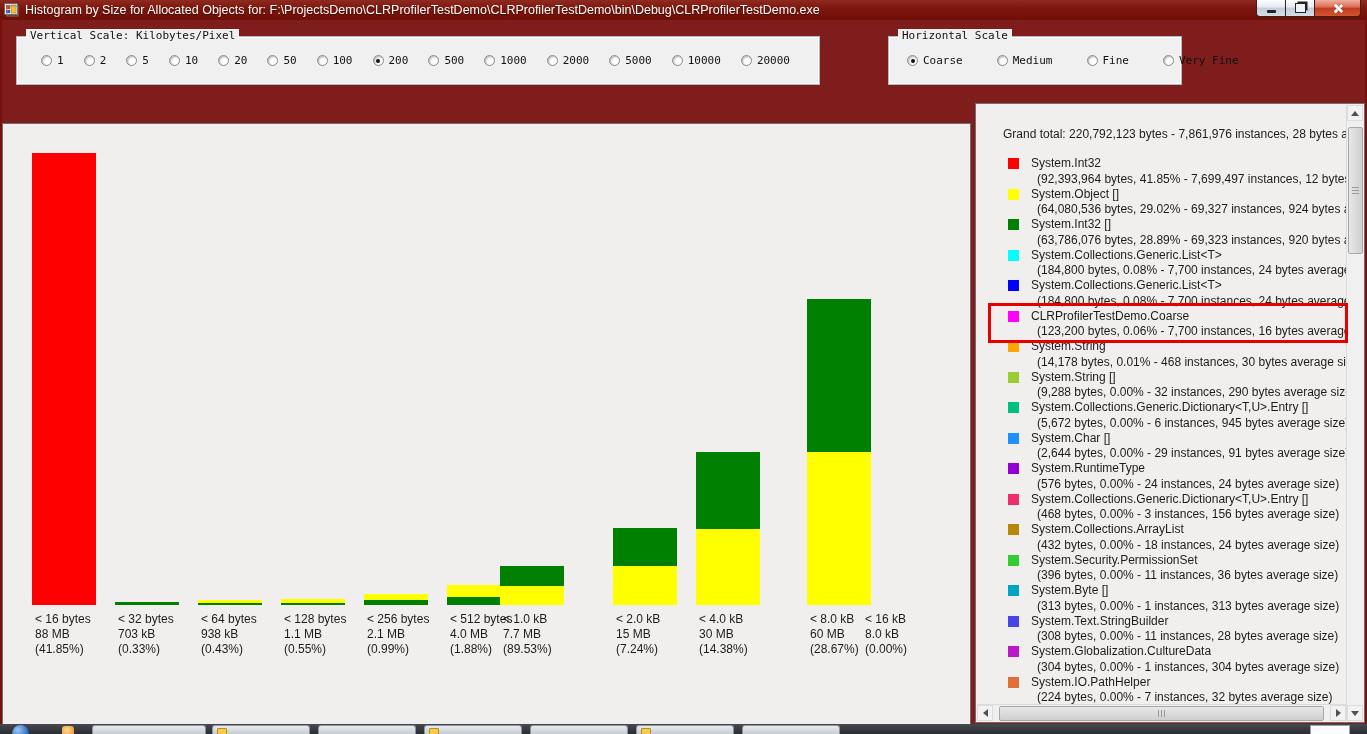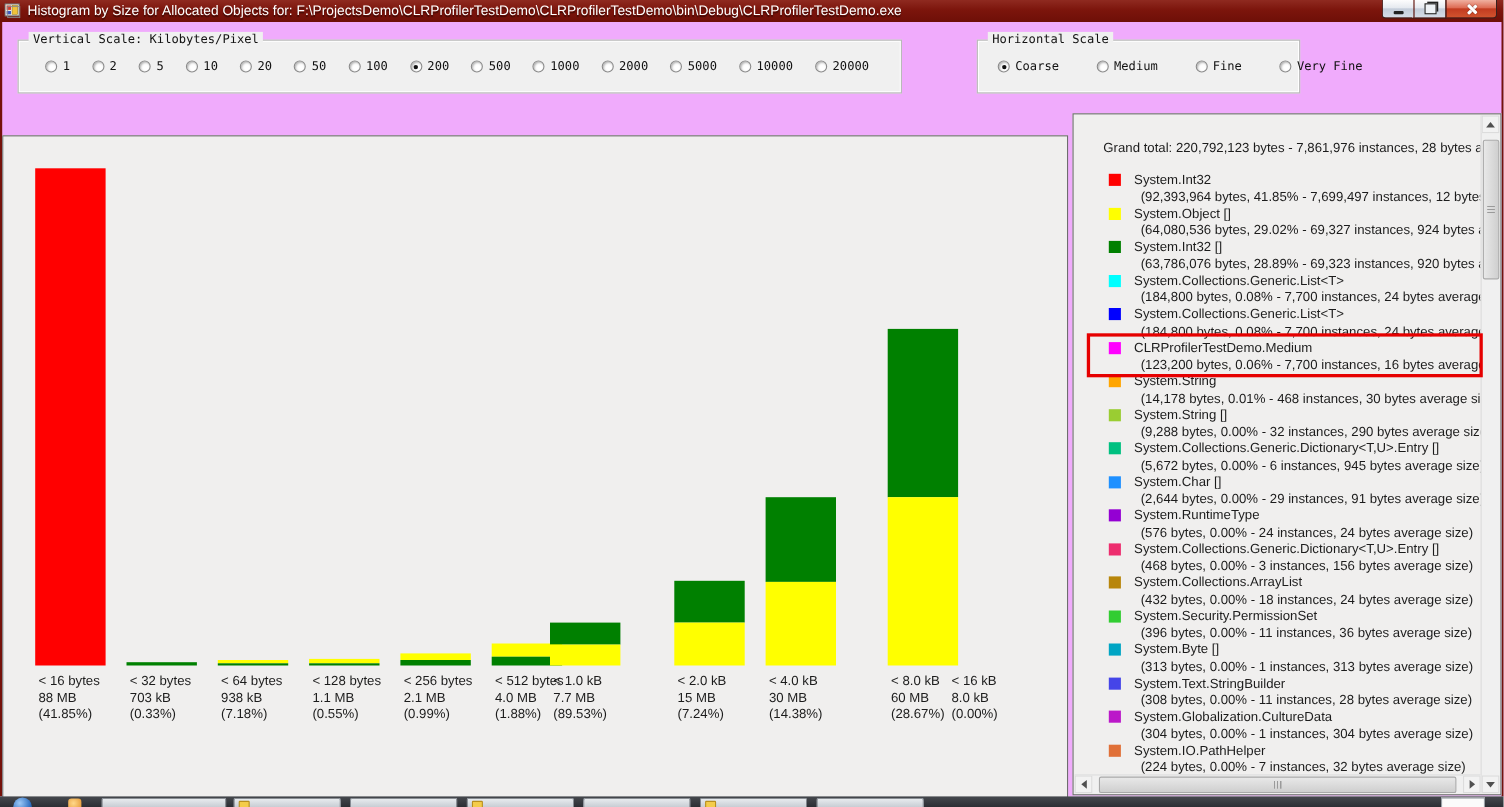--- a/index.html
+++ b/index.html
@@ -17,21 +17,21 @@
   .cap-btn.max{width:29px;border-left:none;}
   .cap-btn.close{width:46px;border-left:none;border-bottom-right-radius:4px;
     background:linear-gradient(180deg,#f0b0a0 0%,#dd6a52 45%,#c23b20 50%,#d2542f 100%);}
   .glyph-min{width:9px;height:3px;background:#222;margin-top:6px;border-radius:1px;}
   .glyph-max{width:9px;height:8px;border:1px solid #222;background:#eef2f6;box-shadow:2px -2px 0 -0.5px #222;}
   .glyph-close{position:relative;width:11px;height:11px;}
   .glyph-close::before,.glyph-close::after{content:"";position:absolute;left:5px;top:0;width:2.5px;height:11px;background:#fff;border-radius:1px;box-shadow:0 0 1px #5a0e00;}
   .glyph-close::before{transform:rotate(45deg);}
   .glyph-close::after{transform:rotate(-45deg);}
 
-  .client{position:absolute;left:0;top:20px;width:1367px;height:704px;background:#f0abfc;}
+  .client{position:absolute;left:0;top:20px;width:1367px;height:704px;background:#7f1d1d;}
   .edge{position:absolute;top:0;bottom:0;width:2px;background:#75110a;}
   .edge.left{left:0;} .edge.right{right:0;}
 
   .groupbox{position:absolute;border:1px solid #b9b9b9;box-shadow:1px 1px 0 #fff inset, -1px -1px 0 #fff inset;height:49px;box-sizing:border-box;background:#f0f0f0;}
   .groupbox .caption{position:absolute;top:-8px;left:9px;background:#f0f0f0;padding:0 4px;
     font-family:"DejaVu Sans Mono",monospace;font-size:11px;color:#111;white-space:nowrap;}
   .radio-row{display:flex;align-items:center;height:100%;box-sizing:border-box;}
   .vrow{padding-left:24px;gap:20px;}
   .hrow{padding-left:18px;gap:34px;}
   .radio-item{display:flex;align-items:center;gap:5px;cursor:default;}
@@ -222,21 +222,21 @@
         </div>
       </div>
     <div class="bar-col" style="left:195px">
         <div class="bar-stack">
           <div style="height: 3px; background: rgb(255, 255, 0);"></div>
           <div style="height: 2px; background: rgb(0, 128, 0);"></div>
         </div>
         <div class="bar-label">
           <div>&lt; 64 bytes</div>
           <div>938 kB</div>
-          <div>(7.18%)</div>
+          <div>(0.43%)</div>
         </div>
       </div>
     <div class="bar-col" style="left:278px">
         <div class="bar-stack">
           <div style="height: 4px; background: rgb(255, 255, 0);"></div>
           <div style="height: 2px; background: rgb(0, 128, 0);"></div>
         </div>
         <div class="bar-label">
           <div>&lt; 128 bytes</div>
           <div>1.1 MB</div>
@@ -353,21 +353,21 @@
       <div class="legend-item">
           <span class="swatch" style="background: rgb(0, 0, 255);"></span>
           <div class="li-text">
             <div class="li-name">System.Collections.Generic.List&lt;T&gt;</div>
             <div class="li-stats">(184,800 bytes, 0.08% - 7,700 instances, 24 bytes average size)</div>
           </div>
         </div>
       <div class="legend-item">
           <span class="swatch" style="background: rgb(255, 0, 255);"></span>
           <div class="li-text">
-            <div class="li-name">CLRProfilerTestDemo.Medium</div>
+            <div class="li-name">CLRProfilerTestDemo.Coarse</div>
             <div class="li-stats">(123,200 bytes, 0.06% - 7,700 instances, 16 bytes average size)</div>
           </div>
         </div>
       <div class="legend-item">
           <span class="swatch" style="background: rgb(255, 165, 0);"></span>
           <div class="li-text">
             <div class="li-name">System.String</div>
             <div class="li-stats">(14,178 bytes, 0.01% - 468 instances, 30 bytes average size)</div>
           </div>
         </div>

